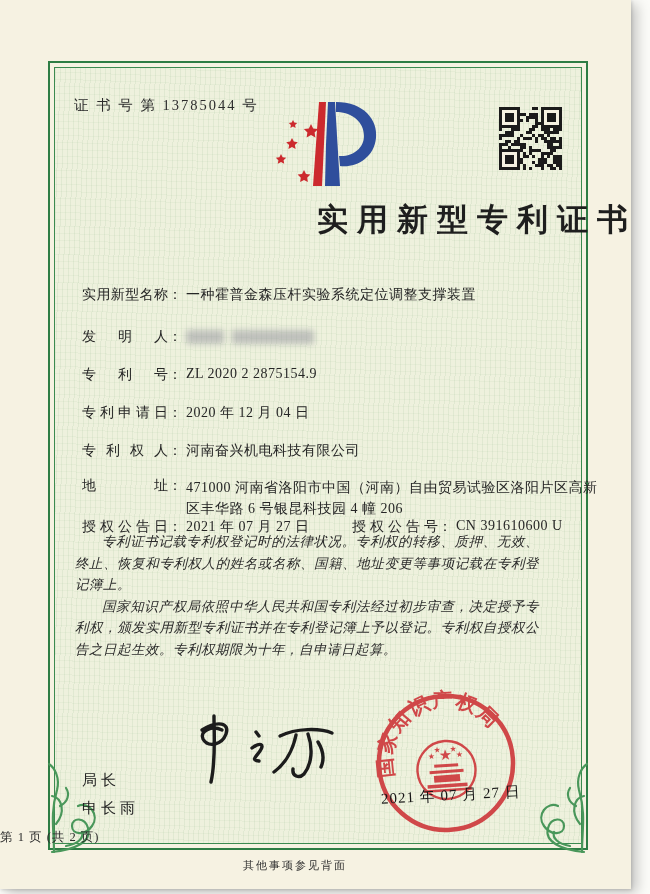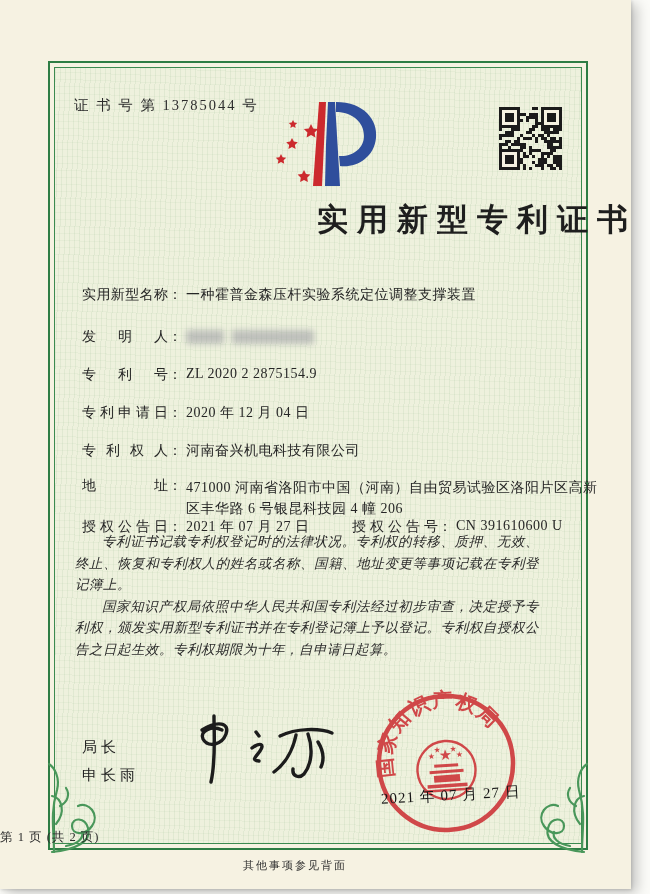--- a/index.html
+++ b/index.html
@@ -43,21 +43,21 @@
   .fvalue-wrap { white-space:normal; width:412px; line-height:21px; }
   .grant-no-group { position:absolute; left:270px; top:0; }
   .redacted { display:inline-block; width:128px; height:14px; margin-top:2px;
     background:linear-gradient(90deg,#9a9aa2 0 38px, transparent 38px 46px, #9a9aa2 46px 100%);
     filter:blur(3px); opacity:.55; border-radius:2px; }
 
   .body-text { position:absolute; left:75px; top:531px; width:464px;
     font-size:13.5px; line-height:21.5px; color:#2b2b2b; text-align:justify; font-style:italic; }
   .body-text p { text-indent:2em; letter-spacing:.5px; }
 
-  .officer { position:absolute; left:82px; top:733px; font-size:15px; color:#222; letter-spacing:4px; line-height:28px;
+  .officer { position:absolute; left:82px; top:766px; font-size:15px; color:#222; letter-spacing:4px; line-height:28px;
     font-family:"Liberation Sans","DejaVu Sans",sans-serif; }
   .sig-svg { position:absolute; left:168px; top:706px; width:178px; height:86px; }
 
   .seal { position:absolute; left:371px; top:688px; width:150px; height:150px; transform:rotate(-4deg); opacity:.92; }
   .seal-date { position:absolute; left:381px; top:786px; width:140px; font-size:15px; color:#161616;
     transform:rotate(-3deg); letter-spacing:1px; white-space:nowrap; }
 
   .page-no { position:absolute; left:0; top:829px; width:637px; text-align:left; font-size:12.5px; color:#2b2b2b; letter-spacing:1px; }
   .back-note { position:absolute; left:243px; top:858px; font-size:11px; color:#2e2e2e; letter-spacing:2px; }
 </style>

